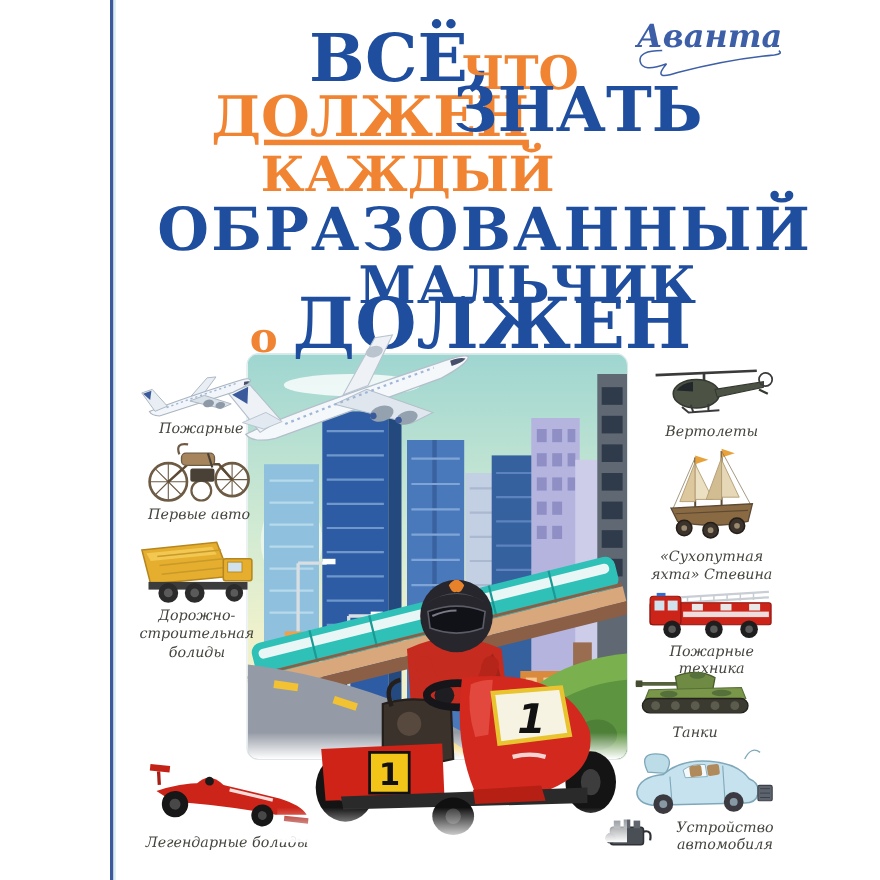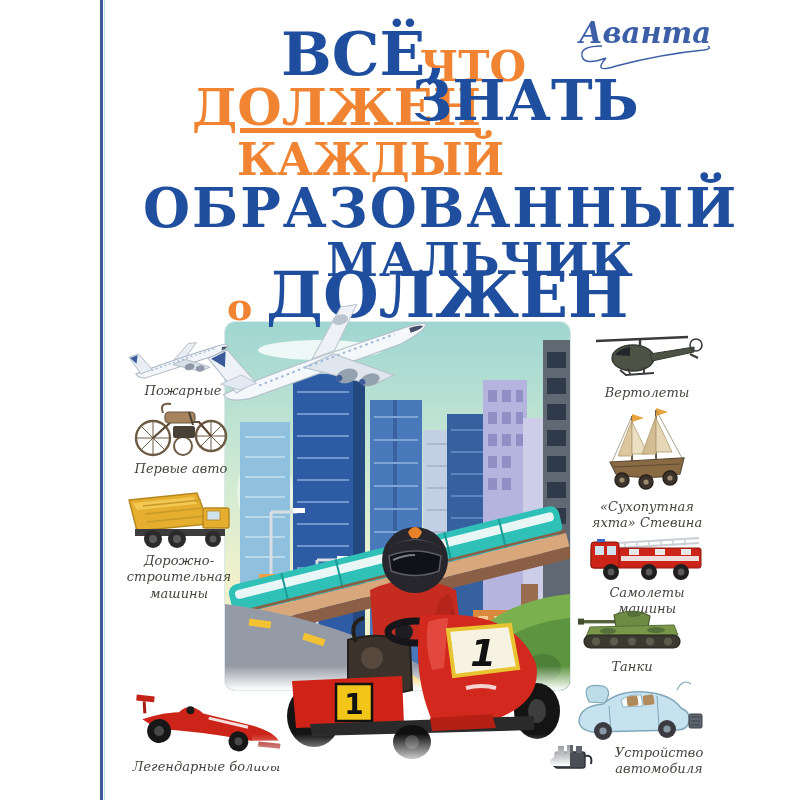--- a/index.html
+++ b/index.html
@@ -299,21 +299,21 @@
       <rect x="82" y="18" width="26" height="20" rx="2" fill="#e5ae2e" stroke="#b5861e" stroke-width="1.4"></rect>
       <rect x="86" y="21" width="13" height="9" fill="#cfe2ee" stroke="#b5861e" stroke-width="0.8"></rect>
       <rect x="14" y="39" width="90" height="7" fill="#3c3c3c"></rect>
       <circle cx="32" cy="49" r="9" fill="#2b2b2b"></circle>
         <circle cx="32" cy="49" r="4" fill="#5a5a5a"></circle>
       <circle cx="56" cy="49" r="9" fill="#2b2b2b"></circle>
         <circle cx="56" cy="49" r="4" fill="#5a5a5a"></circle>
       <circle cx="92" cy="49" r="8" fill="#2b2b2b"></circle>
         <circle cx="92" cy="49" r="3.5" fill="#5a5a5a"></circle>
     </svg>
-    <div class="vlabel">Дорожно-строительная машины</div>
+    <div class="vlabel">Дорожно-строительная болиды</div>
   </div>
 
 
   <div class="vignette v5">
     <svg class="vicon" width="158" height="62" viewBox="0 0 158 62">
       <g transform="rotate(6 79 31)">
         <rect x="6" y="8" width="18" height="6" fill="#c22316"></rect>
         <path d="M14,14 L16,26" stroke="#a81d14" stroke-width="3"></path>
         <path d="M14,32 Q44,18 74,20 L126,27 Q146,31 152,39 L124,42 Q72,38 30,40 Z" fill="#cc2418"></path>
         <path d="M50,21 Q60,9 74,20 L70,24 L52,24 Z" fill="#cc2418"></path>
@@ -378,21 +378,21 @@
         <rect x="70" y="15" width="10" height="6" fill="#e8e8e8"></rect>
         <rect x="96" y="15" width="10" height="6" fill="#e8e8e8"></rect>
       <circle cx="26" cy="38" r="8" fill="#1e1e1e"></circle>
         <circle cx="26" cy="38" r="3.4" fill="#5a5a5a"></circle>
       <circle cx="64" cy="38" r="8" fill="#1e1e1e"></circle>
         <circle cx="64" cy="38" r="3.4" fill="#5a5a5a"></circle>
       <circle cx="96" cy="38" r="8" fill="#1e1e1e"></circle>
         <circle cx="96" cy="38" r="3.4" fill="#5a5a5a"></circle>
       <rect x="12" y="5" width="8" height="3" fill="#3a6ccc"></rect>
     </svg>
-    <div class="vlabel">Самолеты машины</div>
+    <div class="vlabel">Пожарные техника</div>
   </div>
 
   <div class="vignette v9">
     <svg class="vicon" width="112" height="54" viewBox="0 0 112 54">
       <rect x="2" y="18" width="40" height="3.4" fill="#55603c"></rect>
       <rect x="2" y="16.6" width="6" height="6" fill="#444d30"></rect>
       <path d="M38,13 Q58,5 74,14 L72,25 L40,25 Z" fill="#6f8a42" stroke="#4a5c2e" stroke-width="1.2"></path>
       <ellipse cx="58" cy="12" rx="7" ry="3" fill="#55703a"></ellipse>
       <polygon points="14,25 98,23 102,33 10,35" fill="#7a9648" stroke="#55703a" stroke-width="1"></polygon>
       <ellipse cx="32" cy="29" rx="8" ry="3" fill="#55703a"></ellipse>

